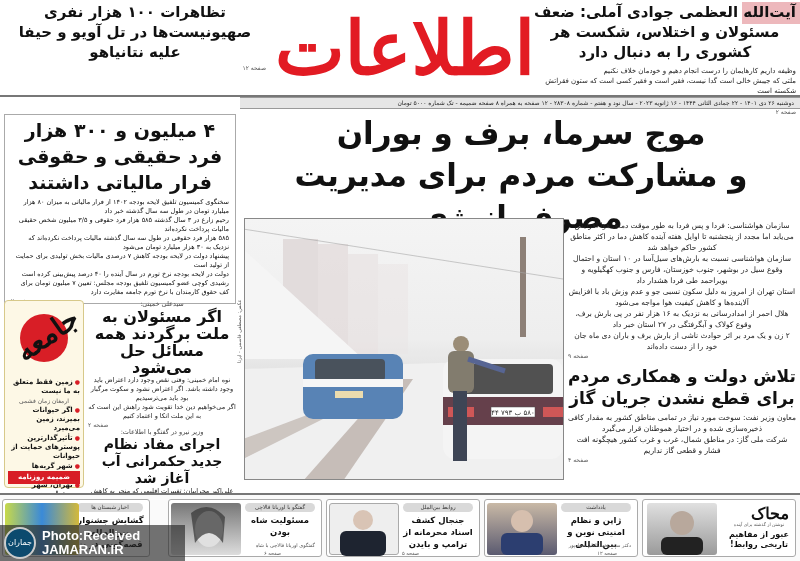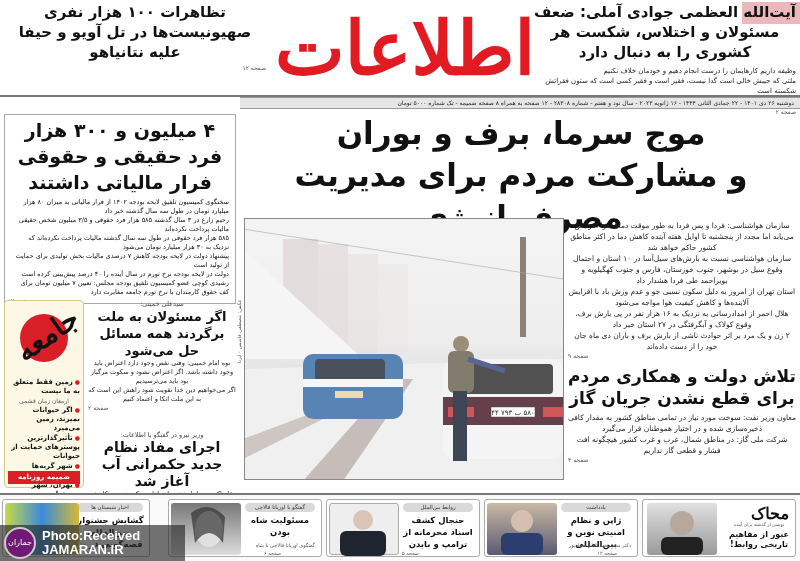--- a/index.html
+++ b/index.html
@@ -78,42 +78,42 @@
     .jameh-item { font-size: 7px; font-weight: bold; line-height: 9px; text-align: right; }
     .jameh-item::before { content: "●"; color: #d81e26; font-size: 6px; margin-left: 2px; }
     .jameh-author { font-size: 6px; color: #555; text-align: center; line-height: 9px; }
     .jameh-footer {
       position: absolute; bottom: 3px; left: 3px; right: 3px; height: 13px;
       background: #d81e26; color: #fff; font-size: 7px; font-weight: bold; text-align: center; line-height: 13px;
     }
 
     .left-mid { left: 88px; top: 300px; width: 148px; }
     .kicker { font-size: 6.5px; color: #444; text-align: center; }
-    .mid-headline { font-weight: bold; font-size: 13px; line-height: 17px; text-align: center; }
+    .mid-headline { font-weight: bold; font-size: 16px; line-height: 17px; text-align: center; }
 
     
     .bottom-strip {
       left: 0; top: 493px; width: 800px; height: 68px;
       border-top: 2px solid #777; background: #fafafa;
     }
     .teaser { position: absolute; top: 4px; height: 58px; border: 1px solid #aaa; border-radius: 3px; background: #fff; }
     .teaser-photo { position: absolute; top: 3px; border-radius: 3px; }
     .teaser-tag {
       position: absolute; top: 3px; height: 9px; background: #d9d9d9; border-radius: 5px;
       font-size: 5.5px; line-height: 9px; text-align: center; color: #333;
     }
     .teaser-title { position: absolute; top: 14px; font-weight: bold; font-size: 8.5px; line-height: 12px; text-align: center; }
     .teaser-byline { position: absolute; font-size: 5px; color: #555; }
     .teaser-page { position: absolute; font-size: 5px; color: #555; }
 
     .watermark {
       left: 0; top: 525px; width: 185px; height: 36px; background: rgba(40,40,40,.65);
       display: flex; align-items: center; direction: ltr; padding-left: 4px;
     }
-    .wm-logo { width: 32px; height: 32px; border-radius: 50%; border: 2px solid #ccc; background: #701a75; color: #fff; font-size: 8px; text-align: center; line-height: 28px; }
+    .wm-logo { width: 32px; height: 32px; border-radius: 50%; border: 2px solid #ccc; background: #0c4a6e; color: #fff; font-size: 8px; text-align: center; line-height: 28px; }
     .wm-text { color: #fff; font-family: "Liberation Sans", sans-serif; font-size: 13px; font-weight: bold; line-height: 14px; margin-left: 6px; }
   </style>
 </head>
 <body>
 
 <div class="abs ear ear-left">
   <div class="ear-title">تظاهرات ۱۰۰ هزار نفری صهیونیست‌ها در تل آویو و حیفا علیه نتانیاهو</div>
   <div class="ear-page">صفحه ۱۲</div>
 </div>
 
@@ -221,21 +221,21 @@
   <div class="jameh-author">عماد فرح نیا</div>
   <div class="jameh-footer">ضمیمه روزنامه امروز</div>
 </div>
 
 <div class="abs left-mid">
   <div class="kicker">سیدعلی خمینی:</div>
   <div class="mid-headline">اگر مسئولان به ملت برگردند همه مسائل حل می‌شود</div>
   <div class="bul" style="font-size:6.5px;line-height:9px">نوه امام خمینی: وقتی نقص وجود دارد اعتراض باید وجود داشته باشد. اگر اعتراض نشود و سکوت مرگبار بود باید می‌ترسیدیم</div>
   <div class="bul" style="font-size:6.5px;line-height:9px">اگر می‌خواهیم دین خدا تقویت شود راهش این است که به این ملت اتکا و اعتماد کنیم</div>
   <div class="pg">صفحه ۲</div>
-  <div class="kicker" style="margin-top:20px">وزیر نیرو در گفتگو با اطلاعات:</div>
+  <div class="kicker" style="margin-top:0">وزیر نیرو در گفتگو با اطلاعات:</div>
   <div class="mid-headline" style="font-size:14px;line-height:17px">اجرای مفاد نظام جدید حکمرانی آب آغاز شد</div>
   <div class="bul" style="font-size:6.5px;line-height:9px">علی‌اکبر محرابیان: تغییرات اقلیمی که منجر به کاهش بارش‌ها در سطح کشور شده ضرورت تدوین و تصویب قانون جامع آب را به وجود آورده است</div>
   <div class="bul" style="font-size:6.5px;line-height:9px">مدیریت بهینه منابع و مصارف آب یکی از رویکردهای اصلی برنامه هفتم توسعه خواهد بود</div>
   <div class="pg">صفحه ۲</div>
 </div>
 
 <div class="abs bottom-strip">
 
   <div class="teaser" style="left:642px;width:154px;">
     <div style="position:absolute;top:4px;right:6px;width:60px;text-align:right;font-family:'DejaVu Serif',serif;font-weight:bold;font-size:16px;">محاک</div>

